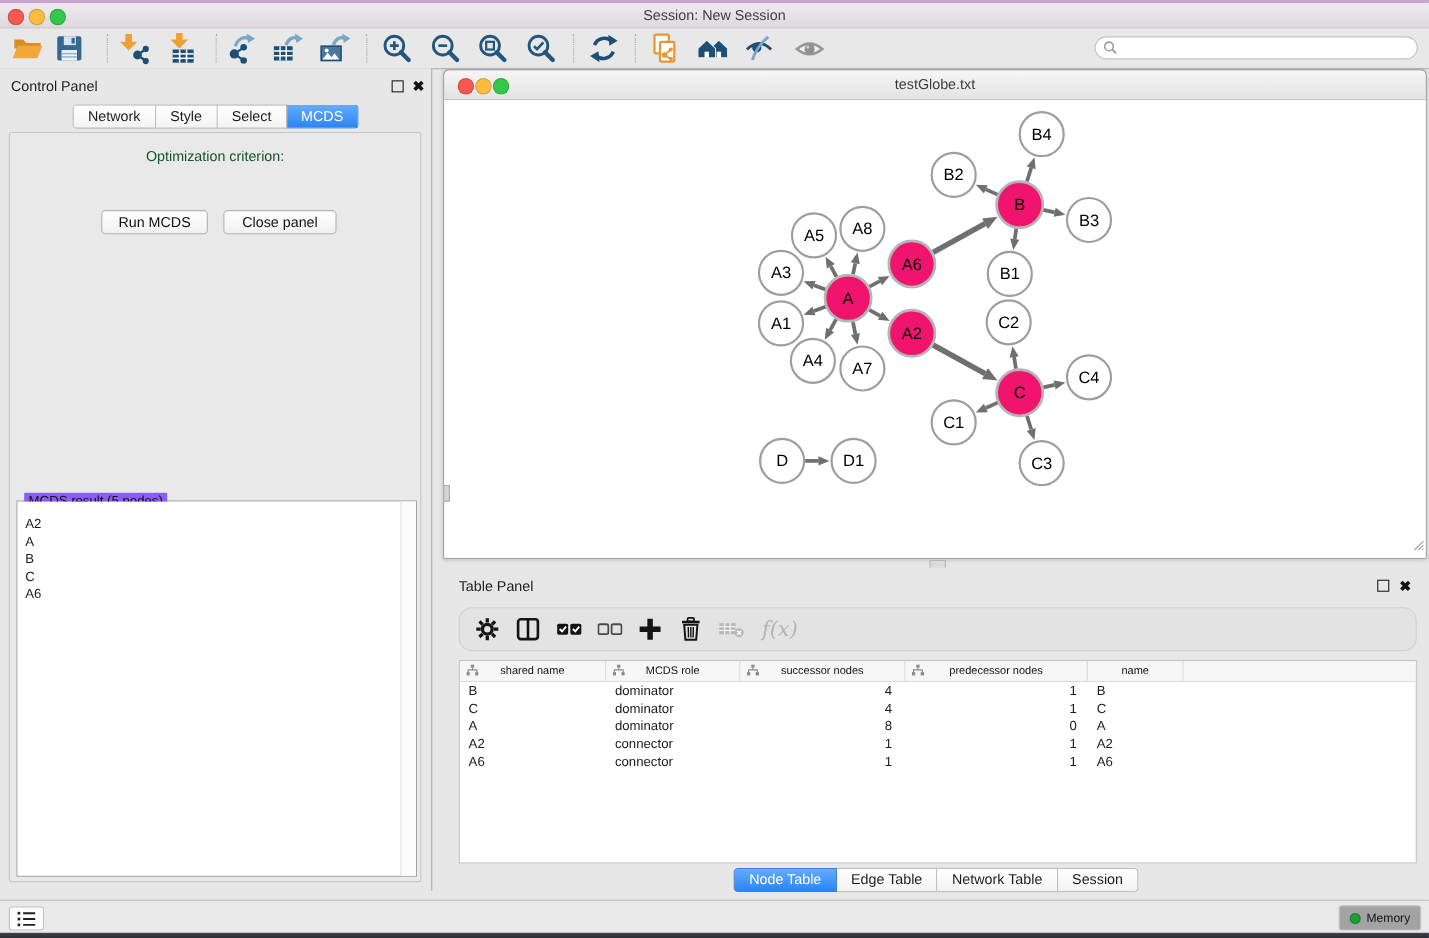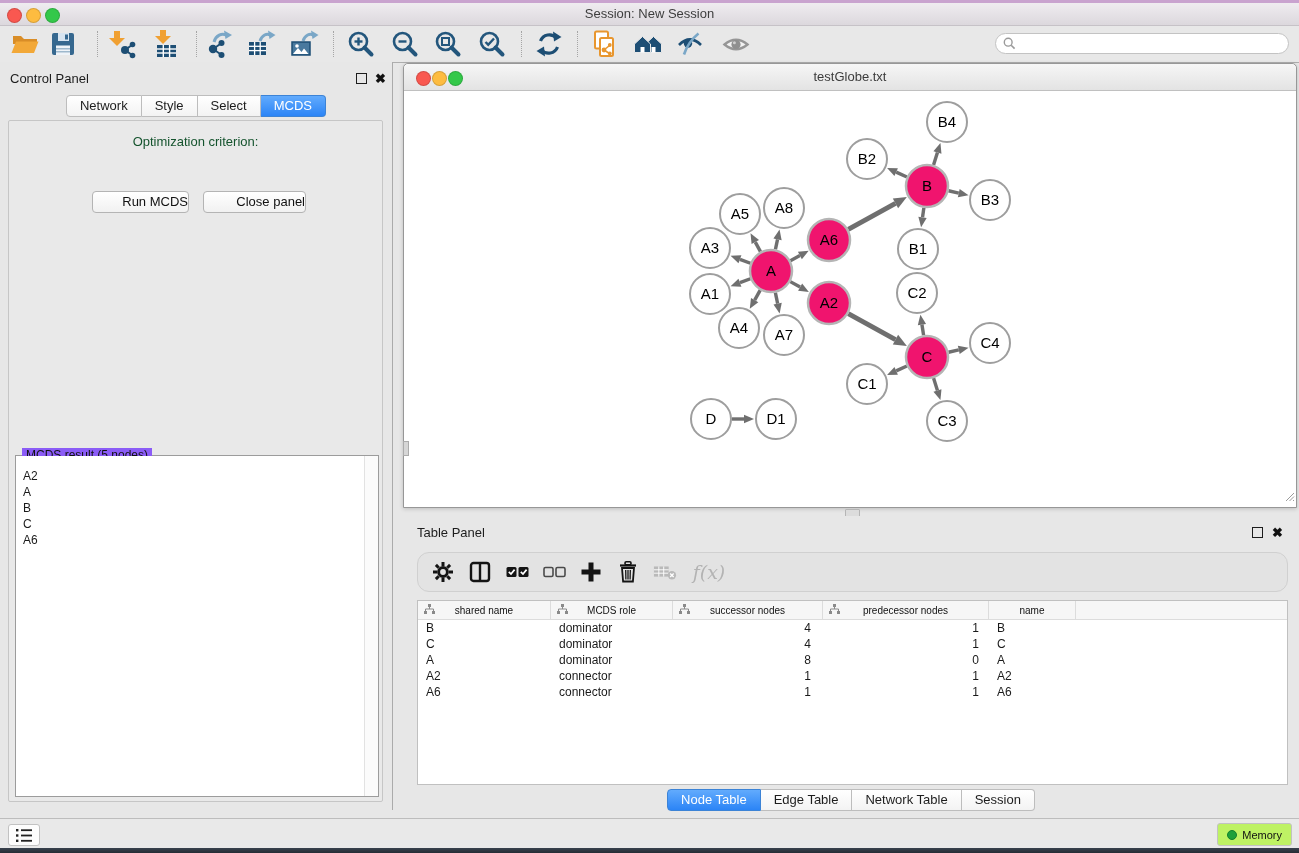--- a/index.html
+++ b/index.html
@@ -31,21 +31,21 @@
   .seg-btn:last-child{border-radius:0 4px 4px 0}
   .seg-btn.sel{background:linear-gradient(#62abfd,#2b84f6);color:#fff;border-color:#3c83d6}
   #cp-inner{position:absolute;left:8px;top:58px;width:375px;bottom:8px;background:#e9e9e9;border:1px solid #c6c6c6;border-radius:2px;box-sizing:border-box}
   #criterion-label{position:absolute;left:0;right:0;top:13px;text-align:center;font-size:13px;color:#14532d}
   #criterion-dd{position:absolute;left:34px;top:35px;width:314px;height:23px;background:#fff;border:1px solid #ababab;
                 border-radius:4px;display:flex;box-sizing:border-box;cursor:pointer}
   #criterion-dd .dd-text{flex:1;font-size:13px;line-height:21px;padding-left:8px;white-space:nowrap;overflow:hidden}
   #criterion-dd .dd-step{width:19px;background:linear-gradient(#6db3fd,#2f87f7);border-radius:0 3px 3px 0;
                          display:flex;align-items:center;justify-content:center}
   .mac-btn{position:absolute;height:22px;background:linear-gradient(#ffffff,#f1f1f1);border:1px solid #b4b4b4;
-           border-radius:4px;font-size:13px;color:#111;text-align:right;line-height:20px;box-sizing:border-box;cursor:pointer}
+           border-radius:4px;font-size:13px;color:#111;text-align:center;line-height:20px;box-sizing:border-box;cursor:pointer}
   #groupbox{position:absolute;left:6px;right:3px;top:334px;bottom:4px;border:1px solid #9c9c9c}
   #groupbox .gb-title{position:absolute;top:-8px;left:6px;background:#8b5cf6;padding:0 4px;font-size:12px;color:#111}
   #mcds-list{position:absolute;left:0;top:0;right:0;bottom:0;background:#fff;padding-top:12px;box-sizing:border-box;overflow:hidden}
   #mcds-list .list-item{font-size:12px;line-height:16px;padding-left:7px;cursor:default}
   #mcds-scroll{position:absolute;right:0;top:0;bottom:0;width:13px;background:#fbfbfb;border-left:1px solid #e2e2e2}
   
   #net-window{position:absolute;left:403px;top:63px;width:894px;height:445px;background:#fff;
               border:1px solid #979797;border-radius:5px 5px 0 0;box-sizing:border-box;box-shadow:0 1px 4px rgba(0,0,0,.18)}
   #net-titlebar{position:absolute;left:0;top:0;right:0;height:26px;background:linear-gradient(#f6f6f6,#e3e3e3);
                 border-bottom:1px solid #c0c0c0;border-radius:5px 5px 0 0}
@@ -69,21 +69,21 @@
   .td{box-sizing:border-box;white-space:nowrap;overflow:hidden}
   .w0{width:133px}.w1{width:122px}.w2{width:150px}.w3{width:166px}.w4{width:87px}
   .td.c0,.td.c1,.td.c4{padding-left:8px}
   .td.c2{text-align:right;padding-right:12px}
   .td.c3{text-align:right;padding-right:10px}
   #tp-tabs{position:absolute;left:0;right:0;top:273px;display:flex;justify-content:center}
   
   #status-bar{position:absolute;left:0;top:818px;width:100%;height:30px;background:#e9e9e9;border-top:1px solid #bdbdbd;box-sizing:border-box}
   #status-left-btn{position:absolute;left:8px;top:5px;width:30px;height:20px;background:#fdfdfd;border:1px solid #c2c2c2;
                    border-radius:3px;display:flex;align-items:center;justify-content:center;cursor:pointer}
-  #memory-btn{position:absolute;right:7px;top:4px;height:21px;background:#bef264;border:1px solid #c2c2c2;border-radius:3px;
+  #memory-btn{position:absolute;right:7px;top:4px;height:21px;background:#a3a3a3;border:1px solid #c2c2c2;border-radius:3px;
               display:flex;align-items:center;gap:5px;padding:0 9px;font-size:11px;color:#111;cursor:pointer}
   #memory-dot{width:10px;height:10px;border-radius:50%;background:#1ca03a;border:1px solid #12802c;box-sizing:border-box}
   #desktop-bottom{position:absolute;left:0;top:848px;width:100%;height:5px;background:linear-gradient(#39424e,#252c35)}
 </style>
 </head>
 <body>
 
 <div id="desktop-top"></div>
 <div id="titlebar">
   <span class="tl red" style="left:7px"></span>

